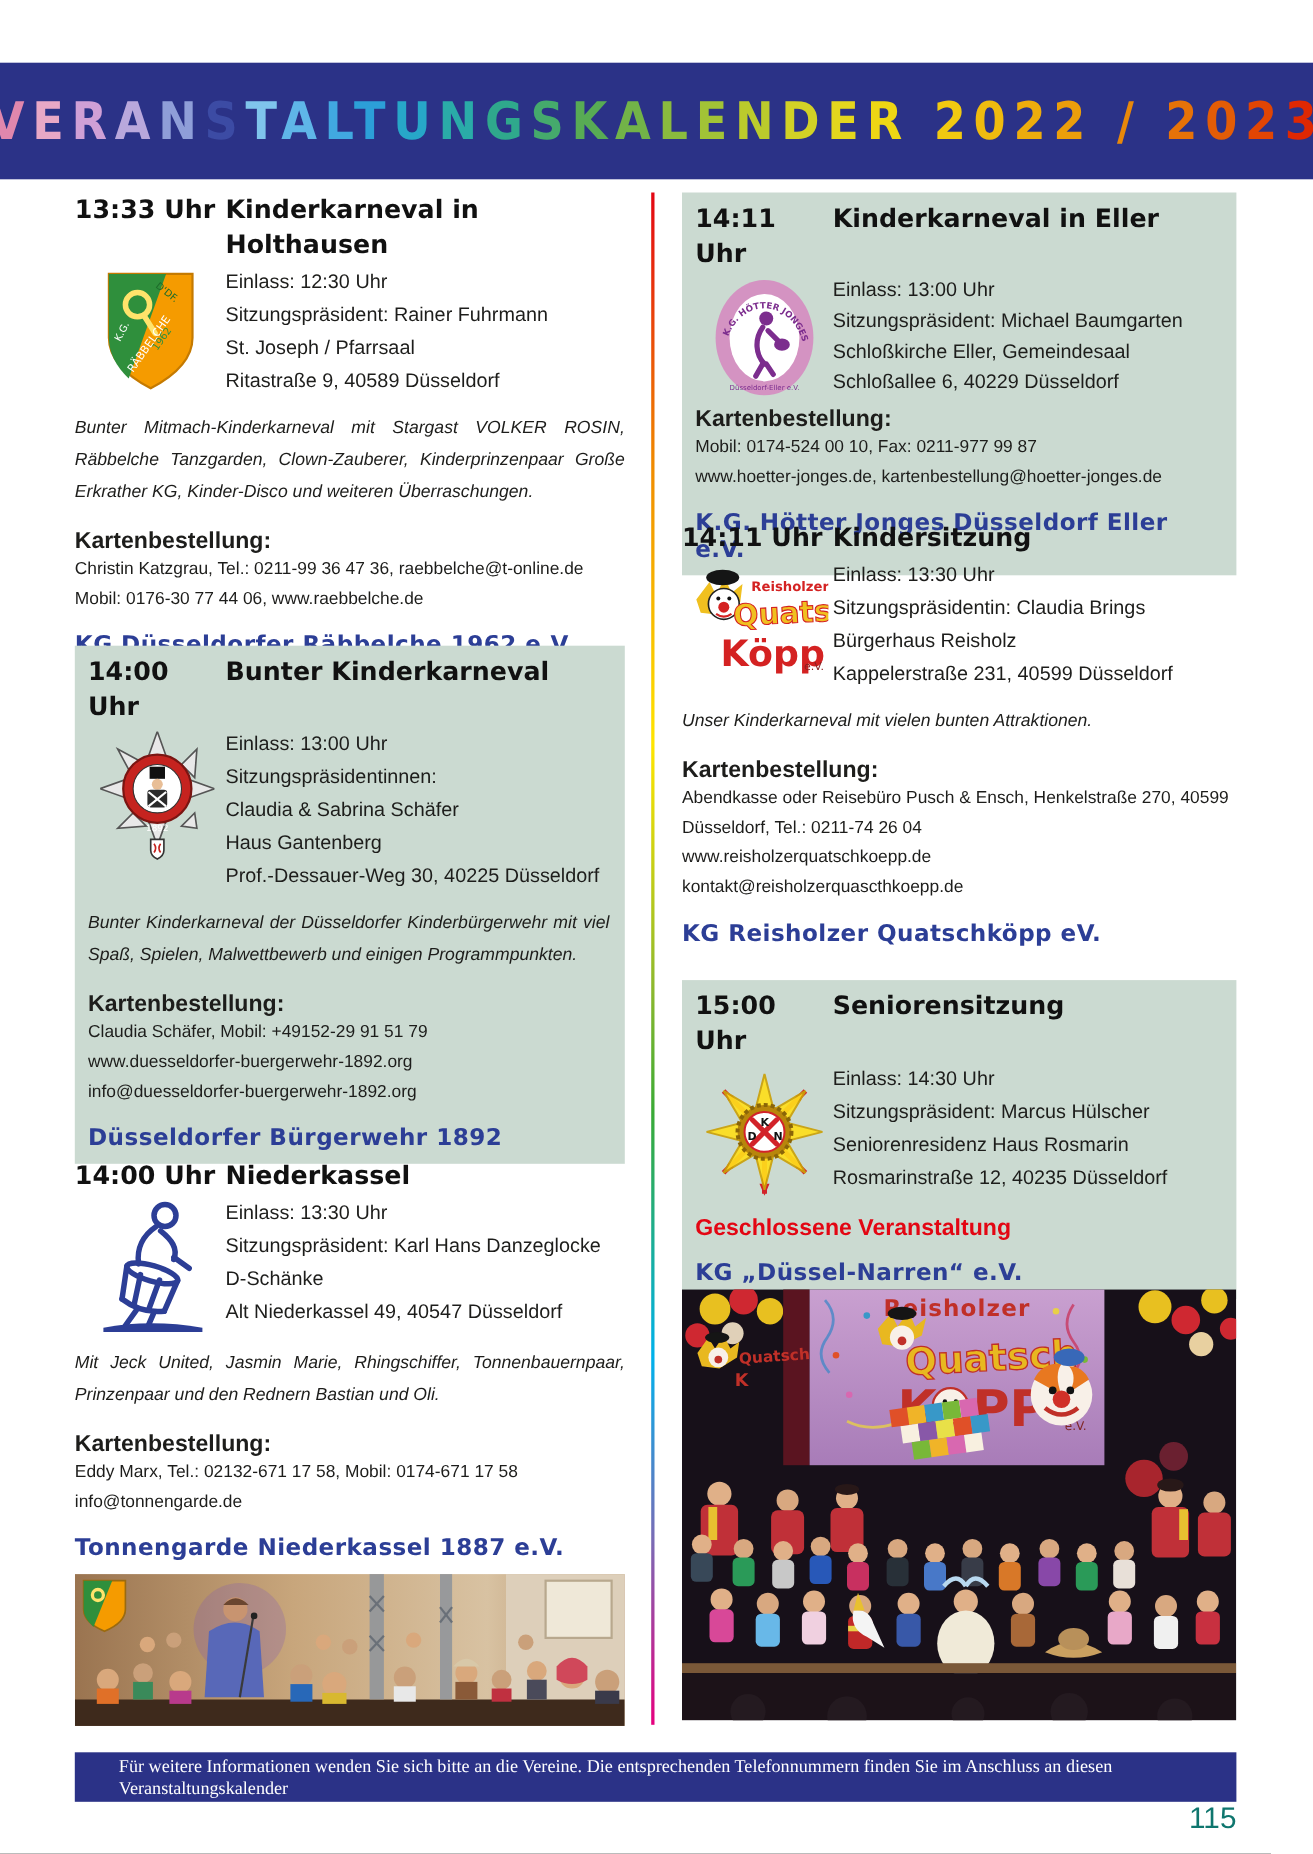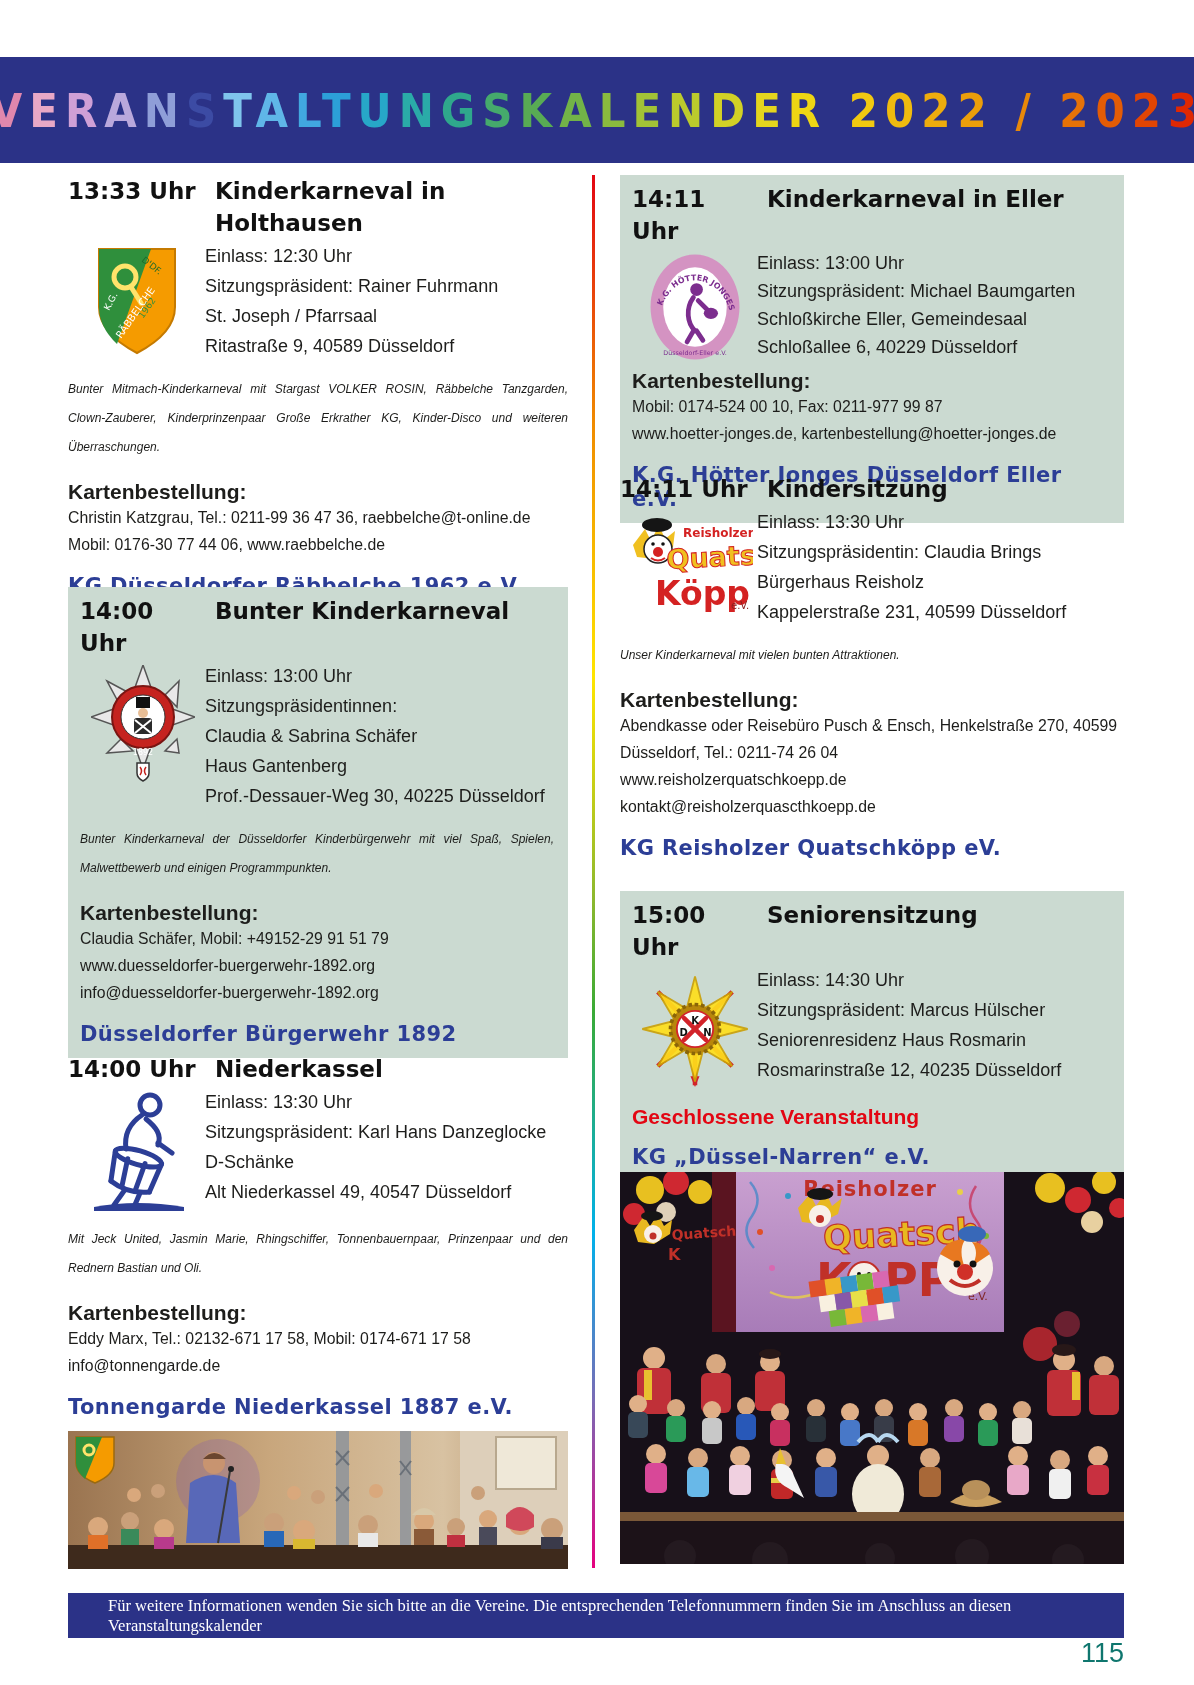--- a/index.html
+++ b/index.html
@@ -11,29 +11,29 @@
   .header-title{font-family:"DejaVu Sans",sans-serif;font-weight:bold;font-size:42px;letter-spacing:7px;
                 transform:scaleY(1.12);white-space:pre;}
   
   .col{position:absolute;top:175px;}
   .col-left{left:68px;width:500px;}
   .col-right{left:620px;width:504px;}
   .divider{position:absolute;left:592px;top:175px;width:3px;height:1393px;
            background:linear-gradient(to bottom,#e30613 0%,#f08c00 18%,#ffe500 36%,#8cb82e 52%,#3aaa35 60%,#00b1eb 76%,#7a6bb5 88%,#e6007e 100%);}
   .block{position:absolute;left:0;right:0;}
   .boxed{background:#cbdad1;padding:8px 14px 12px 12px;}
-  .ev-head{display:flex;font-family:"DejaVu Sans",sans-serif;font-weight:bold;font-size:23px;line-height:32px;color:#111;gap:10px;}
+  .ev-head{display:flex;font-family:"DejaVu Sans",sans-serif;font-weight:bold;font-size:23px;line-height:32px;color:#111;}
   .ev-head .time{flex:0 0 137px;}
   .boxed .ev-head .time{flex:0 0 125px;}
   .ev-body{display:flex;margin-top:2px;}
   .logo-cell{flex:0 0 137px;display:flex;justify-content:center;align-items:flex-start;padding-top:4px;}
   .boxed .logo-cell{flex:0 0 125px;}
   .details{font-size:18px;line-height:30px;white-space:pre-line;}
   .tight .details{line-height:28px;}
-  .desc{font-style:italic;font-size:12px;line-height:29px;text-align:justify;margin:14px 0 0 0;}
+  .desc{font-style:italic;font-size:16px;line-height:29px;text-align:justify;margin:14px 0 0 0;}
   .tickets{margin-top:18px;}
   .r1t{margin-top:8px;}
   .tlabel{font-weight:bold;font-size:21px;line-height:24px;}
   .tlines{font-size:15.8px;line-height:27px;white-space:pre-line;}
   .club{margin-top:16px;font-family:"DejaVu Sans",sans-serif;font-weight:bold;font-size:21px;
         color:#2c3e96;letter-spacing:0.4px;}
   .notice{margin-top:16px;font-weight:bold;font-size:21px;color:#e30613;}
   .photo{width:100%;overflow:hidden;line-height:0;}
   .photo-left{margin-top:12px;height:138px;}
   .photo-right{height:392px;}

